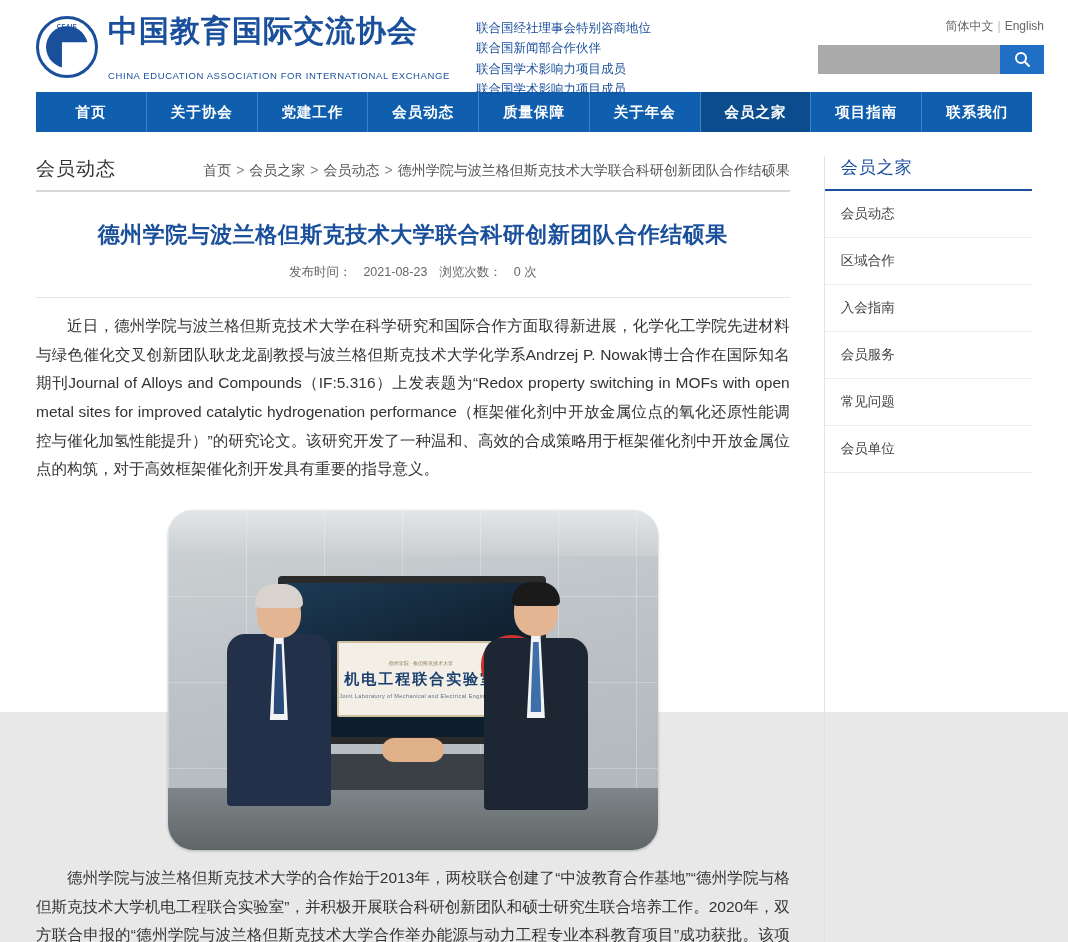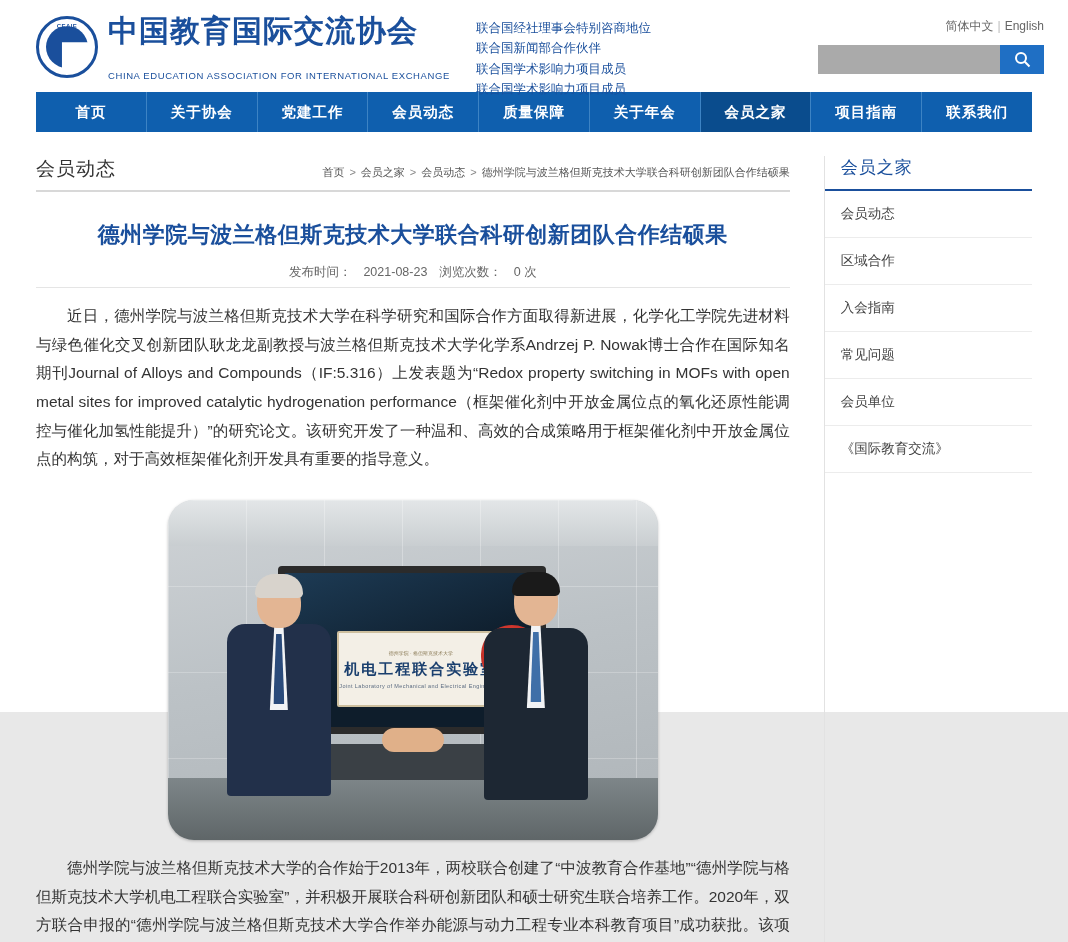--- a/index.html
+++ b/index.html
@@ -151,41 +151,41 @@
     padding-bottom: 8px;
   }
   .section-title {
     font-size: 19px;
     color: #333;
     font-weight: normal;
     letter-spacing: 1px;
   }
   .crumbs {
     margin-left: auto;
-    font-size: 11px;
+    font-size: 14px;
     color: #555;
     padding-bottom: 2px;
   }
   .crumbs .sep { margin: 0 5px; color: #888; }
 
   .article-title {
     text-align: center;
     font-size: 22px;
     font-weight: bold;
     color: #1a4f9c;
     margin: 28px 0 0 0;
     letter-spacing: .5px;
     font-family: "Liberation Sans", sans-serif;
   }
   .meta-row {
     text-align: center;
     font-size: 12.5px;
     color: #666;
     margin-top: 14px;
-    padding-bottom: 6px;
+    padding-bottom: 16px;
     border-bottom: 1px solid #e5e5e5;
   }
   .meta-row span { margin: 0 6px; }
 
   .para {
     font-size: 15.5px;
     line-height: 1.85;
     color: #333;
     text-align: justify;
     text-indent: 2em;
@@ -456,19 +456,19 @@
 
       <p class="para">德州学院与波兰格但斯克技术大学的合作始于2013年，两校联合创建了“中波教育合作基地”“德州学院与格但斯克技术大学机电工程联合实验室”，并积极开展联合科研创新团队和硕士研究生联合培养工作。2020年，双方联合申报的“德州学院与波兰格但斯克技术大学合作举办能源与动力工程专业本科教育项目”成功获批。该项目是山东省和波兰高校合作的首个中外合作办学项目。</p>
 
     </div>
 
     <div class="side-col">
       <div class="side-head">会员之家</div>
       <div class="side-item">会员动态</div>
       <div class="side-item">区域合作</div>
       <div class="side-item">入会指南</div>
+      <div class="side-item">会员服务</div>
       <div class="side-item">常见问题</div>
       <div class="side-item">会员单位</div>
-      <div class="side-item">《国际教育交流》</div>
     </div>
 
   </div>
 </div>
 
 </body></html>

